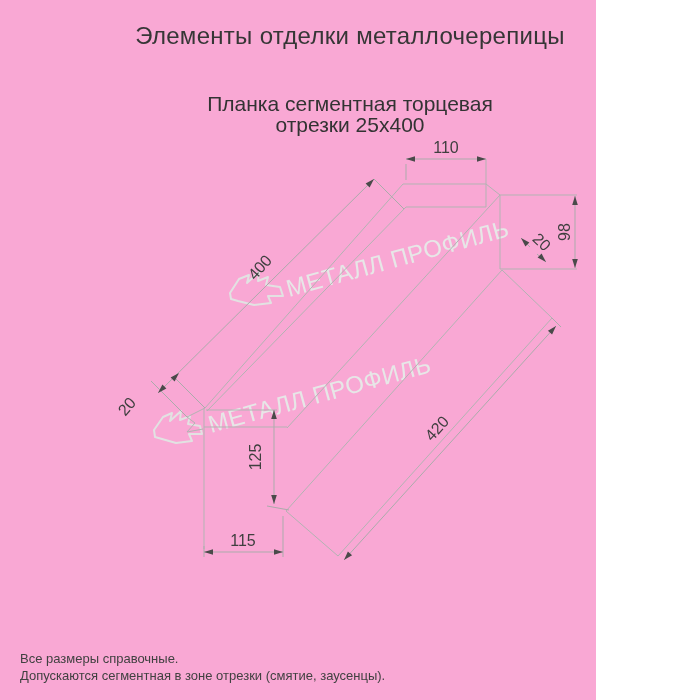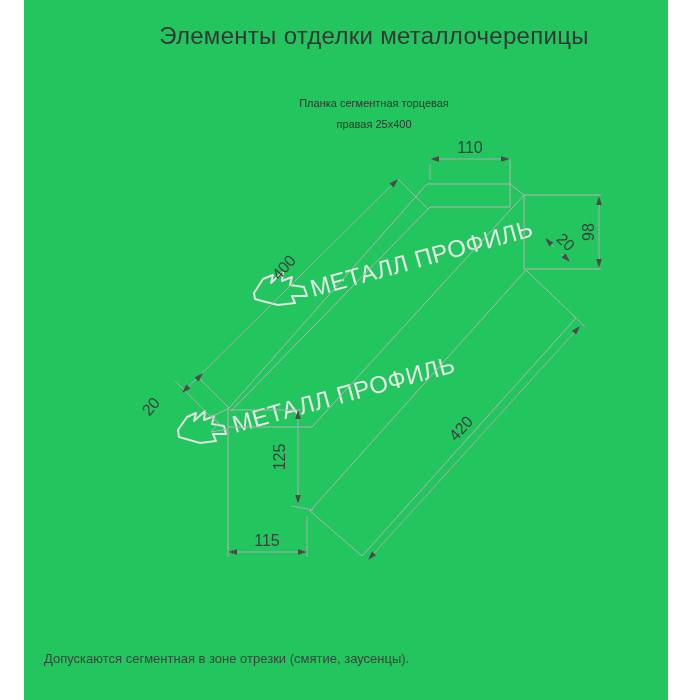--- a/index.html
+++ b/index.html
@@ -1,27 +1,26 @@
 <!DOCTYPE html>
 <html><head>
 <meta charset="utf-8">
 <style>
   html,body{margin:0;padding:0;background:#ffffff;}
   .page{
-    position:relative;width:644px;height:700px;background:#22c55e;overflow:hidden;
+    position:relative;width:596px;height:700px;background:#f9a8d4;overflow:hidden;
     font-family:"Liberation Sans", sans-serif;
-    margin-left:24px;
   }
   .title{
     position:absolute;left:0;top:22px;width:700px;text-align:center;
     font-size:24px;font-weight:400;color:#363636;letter-spacing:0.3px;
   }
   .subtitle{
     position:absolute;left:0;top:93px;width:700px;text-align:center;
-    font-size:11px;color:#333333;line-height:21px;
+    font-size:21px;color:#333333;line-height:21px;
   }
   .footer{
     position:absolute;left:20px;top:650px;width:640px;
     font-size:13px;color:#414141;line-height:17px;text-align:left;
   }
   svg{position:absolute;left:0;top:0;}
   .outline{stroke:#b3b3b3;stroke-width:1;fill:none;}
   .dimline{stroke:#ababab;stroke-width:1;fill:none;}
   .arrow{fill:#4a4a4a;stroke:none;}
   .dimtext{fill:#3f3f3f;font-size:16px;font-family:"Liberation Sans",sans-serif;text-anchor:middle;}
@@ -30,21 +29,21 @@
 </style>
 </head>
 <body>
 
 <div class="page">
 
   <div class="title">Элементы отделки металлочерепицы</div>
 
   <div class="subtitle">
     <div>Планка сегментная торцевая</div>
-    <div>правая 25х400</div>
+    <div>отрезки 25х400</div>
   </div>
 
   <svg width="700" height="700" viewBox="0 0 700 700">
 
     <g>
       <path class="wmlogo" d="M230,293 L239,279 L249,275 L247,283 L259,272 L258,281 L268,277 L266,285 L280,287 L283,296 L268,296 L271,303 L254,305 L238,301 L231,299 Z"></path>
       <text class="wmtext" transform="translate(289,297) rotate(-15.5)">МЕТАЛЛ ПРОФИЛЬ</text>
 
       <path class="wmlogo" d="M154,430 L163,417 L172,413 L170,421 L181,411 L180,420 L190,416 L188,424 L200,426 L202,434 L189,434 L192,441 L176,443 L162,439 L155,437 Z"></path>
       <text class="wmtext" transform="translate(211,433) rotate(-15.5)">МЕТАЛЛ ПРОФИЛЬ</text>
@@ -108,16 +107,17 @@
       <text class="dimtext" transform="translate(538,246) rotate(43)">20</text>
       <text class="dimtext" transform="translate(264,271) rotate(-49)">400</text>
       <text class="dimtext" transform="translate(131,410) rotate(-49)">20</text>
       <text class="dimtext" transform="translate(261,457) rotate(-90)">125</text>
       <text class="dimtext" x="243" y="546">115</text>
       <text class="dimtext" transform="translate(441,432) rotate(-48)">420</text>
     </g>
   </svg>
 
   <div class="footer">
+    <div>Все размеры справочные.</div>
     <div>Допускаются сегментная в зоне отрезки (смятие, заусенцы).</div>
   </div>
 
 </div>
 
 </body></html>

